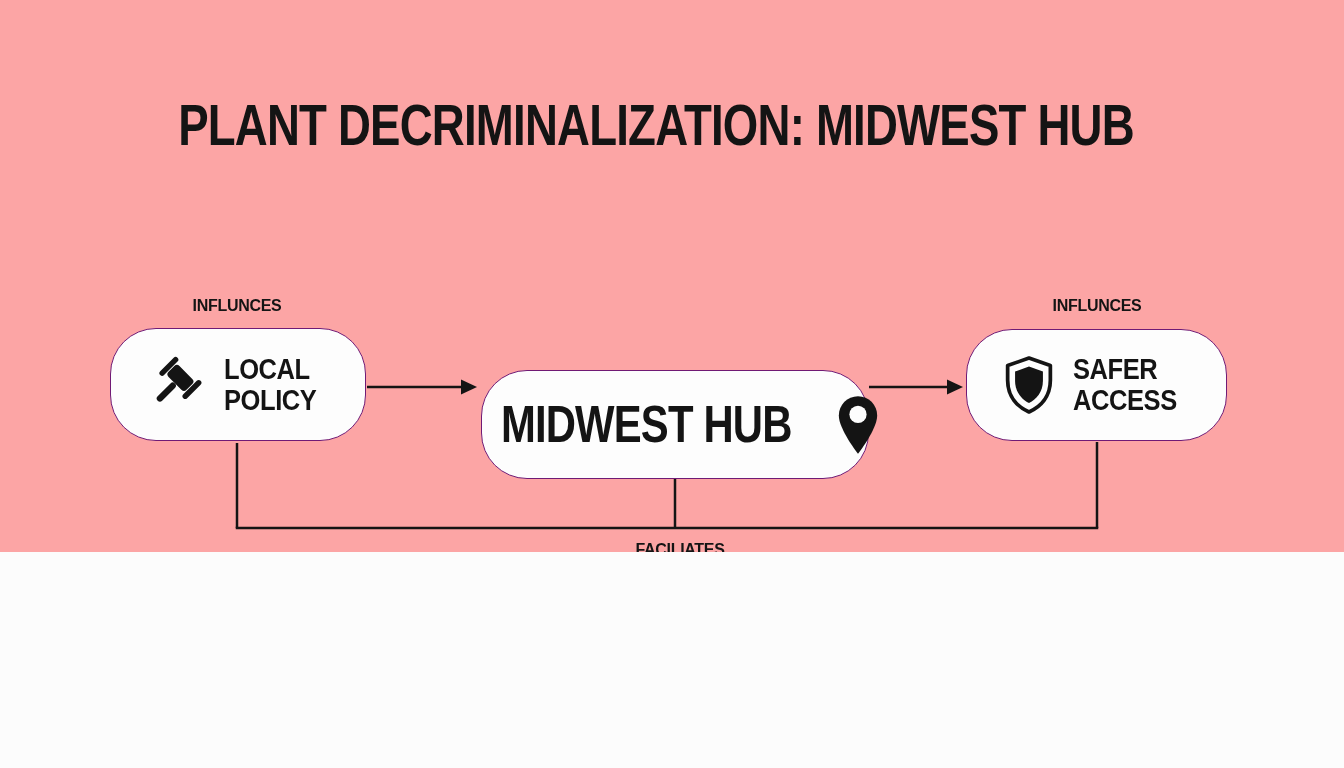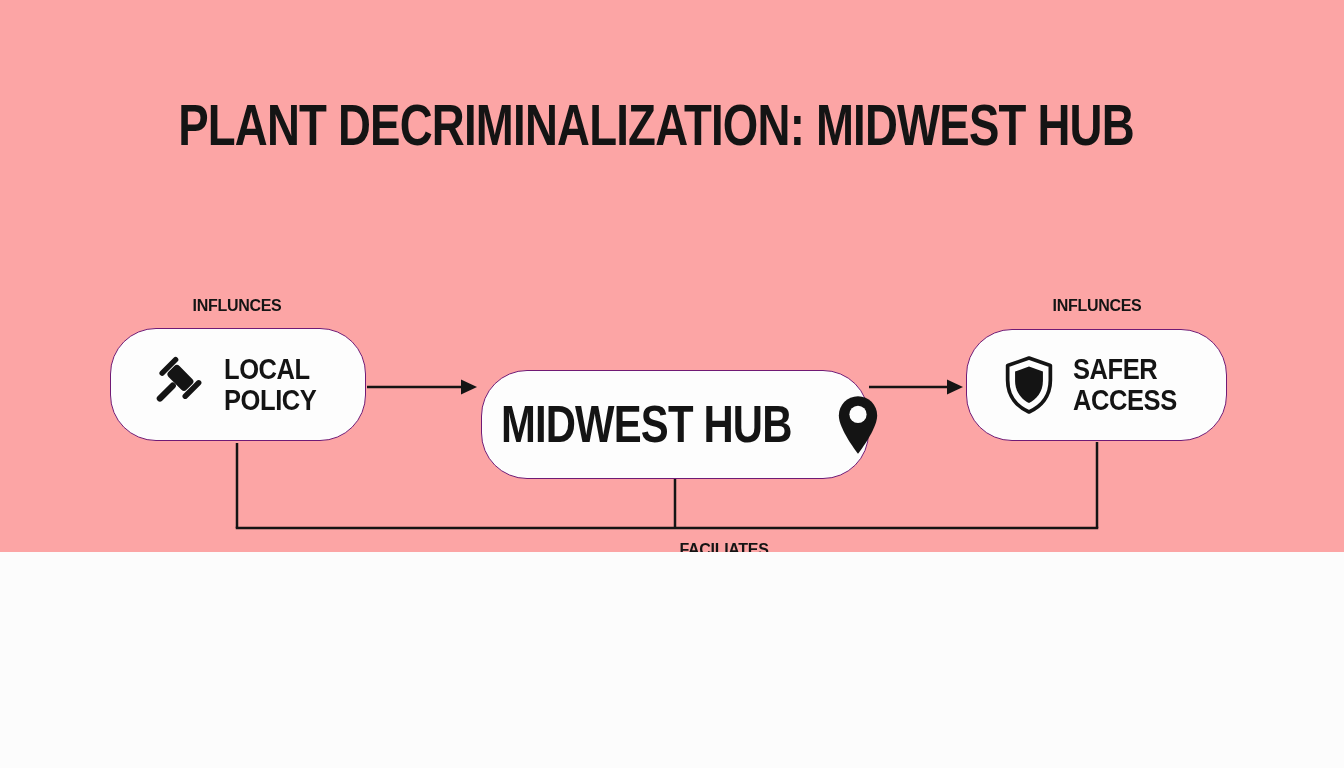--- a/index.html
+++ b/index.html
@@ -81,21 +81,21 @@
     position: absolute;
     transform: translateX(-50%);
     font-size: 16px;
     font-weight: 700;
     letter-spacing: -0.3px;
     white-space: nowrap;
     color: #141414;
   }
   .lbl-influences  { left: 237px;  top: 297px; }
   .lbl-enhances    { left: 1097px; top: 297px; }
-  .lbl-facilitates { left: 680px;  top: 541px; margin-left: 44px; }
+  .lbl-facilitates { left: 680px;  top: 541px; }
 </style>
 </head>
 <body>
 
 <div id="canvas">
 
   <div class="title">
     <span class="inner">PLANT DECRIMINALIZATION: MIDWEST HUB</span>
   </div>
 

